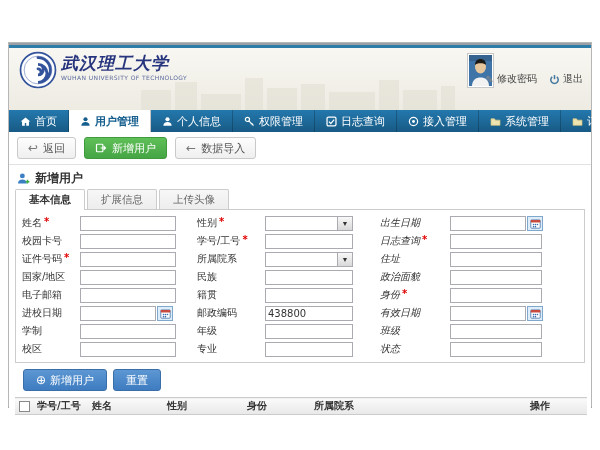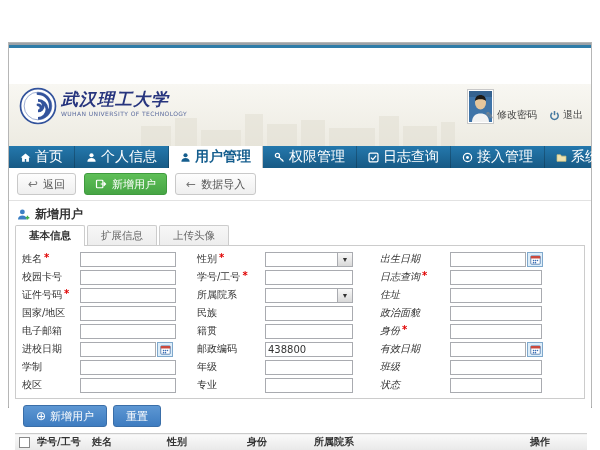--- a/index.html
+++ b/index.html
@@ -9,38 +9,38 @@
     font-family:"DejaVu Sans","Liberation Sans",sans-serif; color:#333;
   }
   .window {
     position:absolute; left:8px; top:42px; width:584px; height:366px;
     background:#fff; border:1px solid #b6b6b6; border-bottom:2px solid #9d9d9d;
   }
   .topbar-gray { height:2px; background:#9aa2a8; }
   .topbar-teal { height:3px; background:#2e7ca8; }
 
   
-  .header { position:relative; height:62px; background:linear-gradient(#f8f7f2,#edebe2); overflow:hidden;margin-top:36px; }
+  .header { position:relative; height:62px; background:linear-gradient(#f8f7f2,#edebe2); overflow:hidden; }
   .buildings { position:absolute; left:132px; bottom:0; opacity:.55; }
   .logo { position:absolute; left:10px; top:3px; }
   .uni { position:absolute; left:52px; top:7px; }
   .uni-cn { font-family:"DejaVu Serif","Liberation Serif",serif; font-weight:bold; font-style:italic;
             font-size:17px; color:#27357e; letter-spacing:1px; line-height:1; }
   .uni-en { font-size:6px; color:#5a6a9d; letter-spacing:.4px; margin-top:2px; }
   .platform { position:absolute; left:182px; top:11px; font-size:16px; font-weight:bold;
               color:#1f74a8; letter-spacing:2px; }
   .avatar { position:absolute; left:458px; top:5px; width:27px; height:35px;
             border:1px solid #c8c8c8; background:#fff; padding:1px; }
   .hlinks { position:absolute; right:8px; top:24px; display:flex; gap:12px; align-items:center;
             font-size:10px; color:#444; }
   .hlink { display:flex; align-items:center; gap:3px; cursor:pointer; }
   .pencil { color:#8a8a8a; font-size:10px; }
 
   
-  .nav { height:22px; background:linear-gradient(#2478ad,#175a85); display:flex; font-size:14px; color:#fff;text-align:right; }
+  .nav { height:22px; background:linear-gradient(#2478ad,#175a85); display:flex; font-size:11px; color:#fff;text-align:right; }
   .nav-item { display:flex; align-items:center; gap:4px; padding:0 11px;
               border-right:1px solid rgba(0,0,0,.22); cursor:pointer; white-space:nowrap; }
   .nav-item svg { width:11px; height:11px; }
   .nav-item.active { background:#fff; color:#155e8e; font-weight:bold; }
 
   
   .content { position:relative; height:292px; background:#fff; font-size:10px; overflow:hidden; }
   .toolbar { display:flex; gap:8px; padding:5px 8px; border-bottom:1px solid #e2e2e2; }
   .btn { display:inline-flex; align-items:center; gap:5px; height:22px; padding:0 10px;
          border:1px solid #c9c9c9; border-radius:3px; background:linear-gradient(#fdfdfd,#efefef);
@@ -142,33 +142,33 @@
     </div>
   </div>
 
   <div class="nav">
     <div class="nav-item">
       <svg viewBox="0 0 16 16">
           <path d="M8 2 1 8h2v6h4v-4h2v4h4V8h2z" fill="currentColor"></path>
         </svg>
       <span>首页</span>
     </div>
-    <div class="nav-item">
+    <div class="nav-item active">
       <svg viewBox="0 0 16 16">
           <circle cx="8" cy="4.8" r="3" fill="currentColor"></circle>
           <path d="M2 14c0-3.4 2.7-5.1 6-5.1s6 1.7 6 5.1z" fill="currentColor"></path>
         </svg>
-      <span>个人信息</span>
-    </div>
-    <div class="nav-item active">
+      <span>用户管理</span>
+    </div>
+    <div class="nav-item">
       <svg viewBox="0 0 16 16">
           <circle cx="8" cy="4.8" r="3" fill="currentColor"></circle>
           <path d="M2 14c0-3.4 2.7-5.1 6-5.1s6 1.7 6 5.1z" fill="currentColor"></path>
         </svg>
-      <span>用户管理</span>
+      <span>个人信息</span>
     </div>
     <div class="nav-item">
       <svg viewBox="0 0 16 16">
           <circle cx="5" cy="5" r="3" fill="none" stroke="currentColor" stroke-width="1.8"></circle>
           <path d="M7.3 7.3 13.8 13.8M12 13.6v-2.4h-2.4" stroke="currentColor" stroke-width="1.6" fill="none"></path>
         </svg>
       <span>权限管理</span>
     </div>
     <div class="nav-item">
       <svg viewBox="0 0 16 16">

